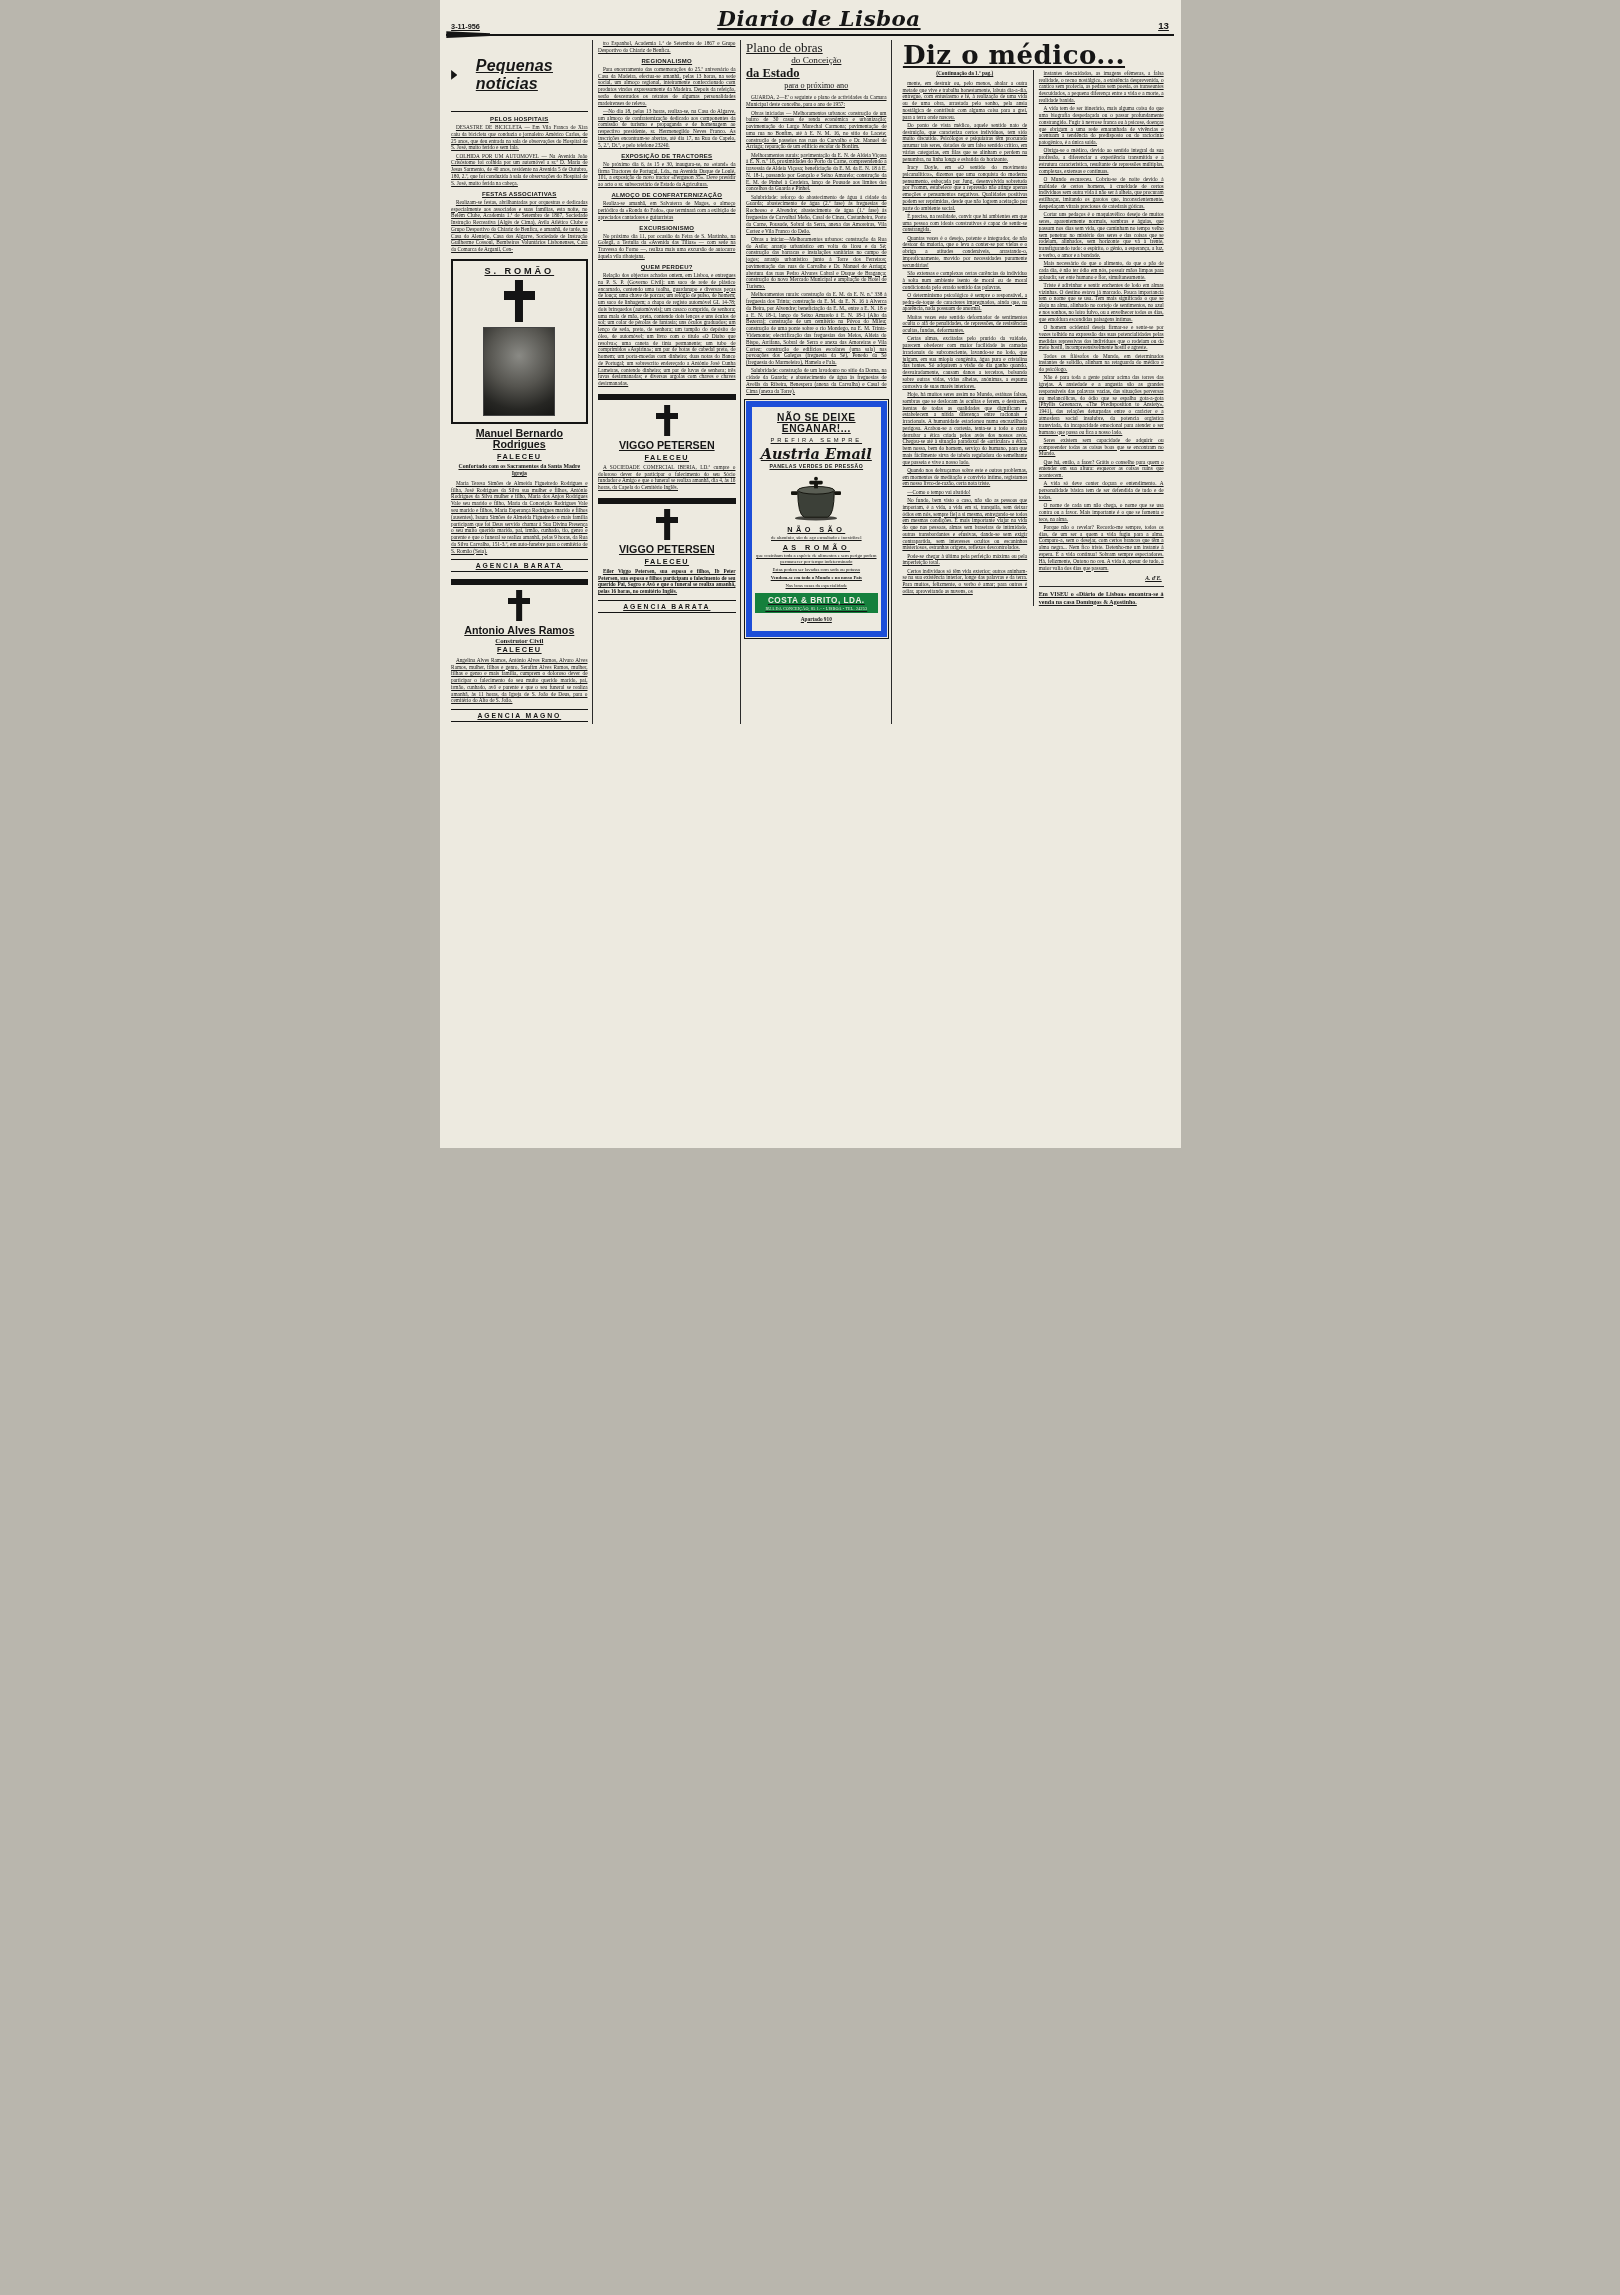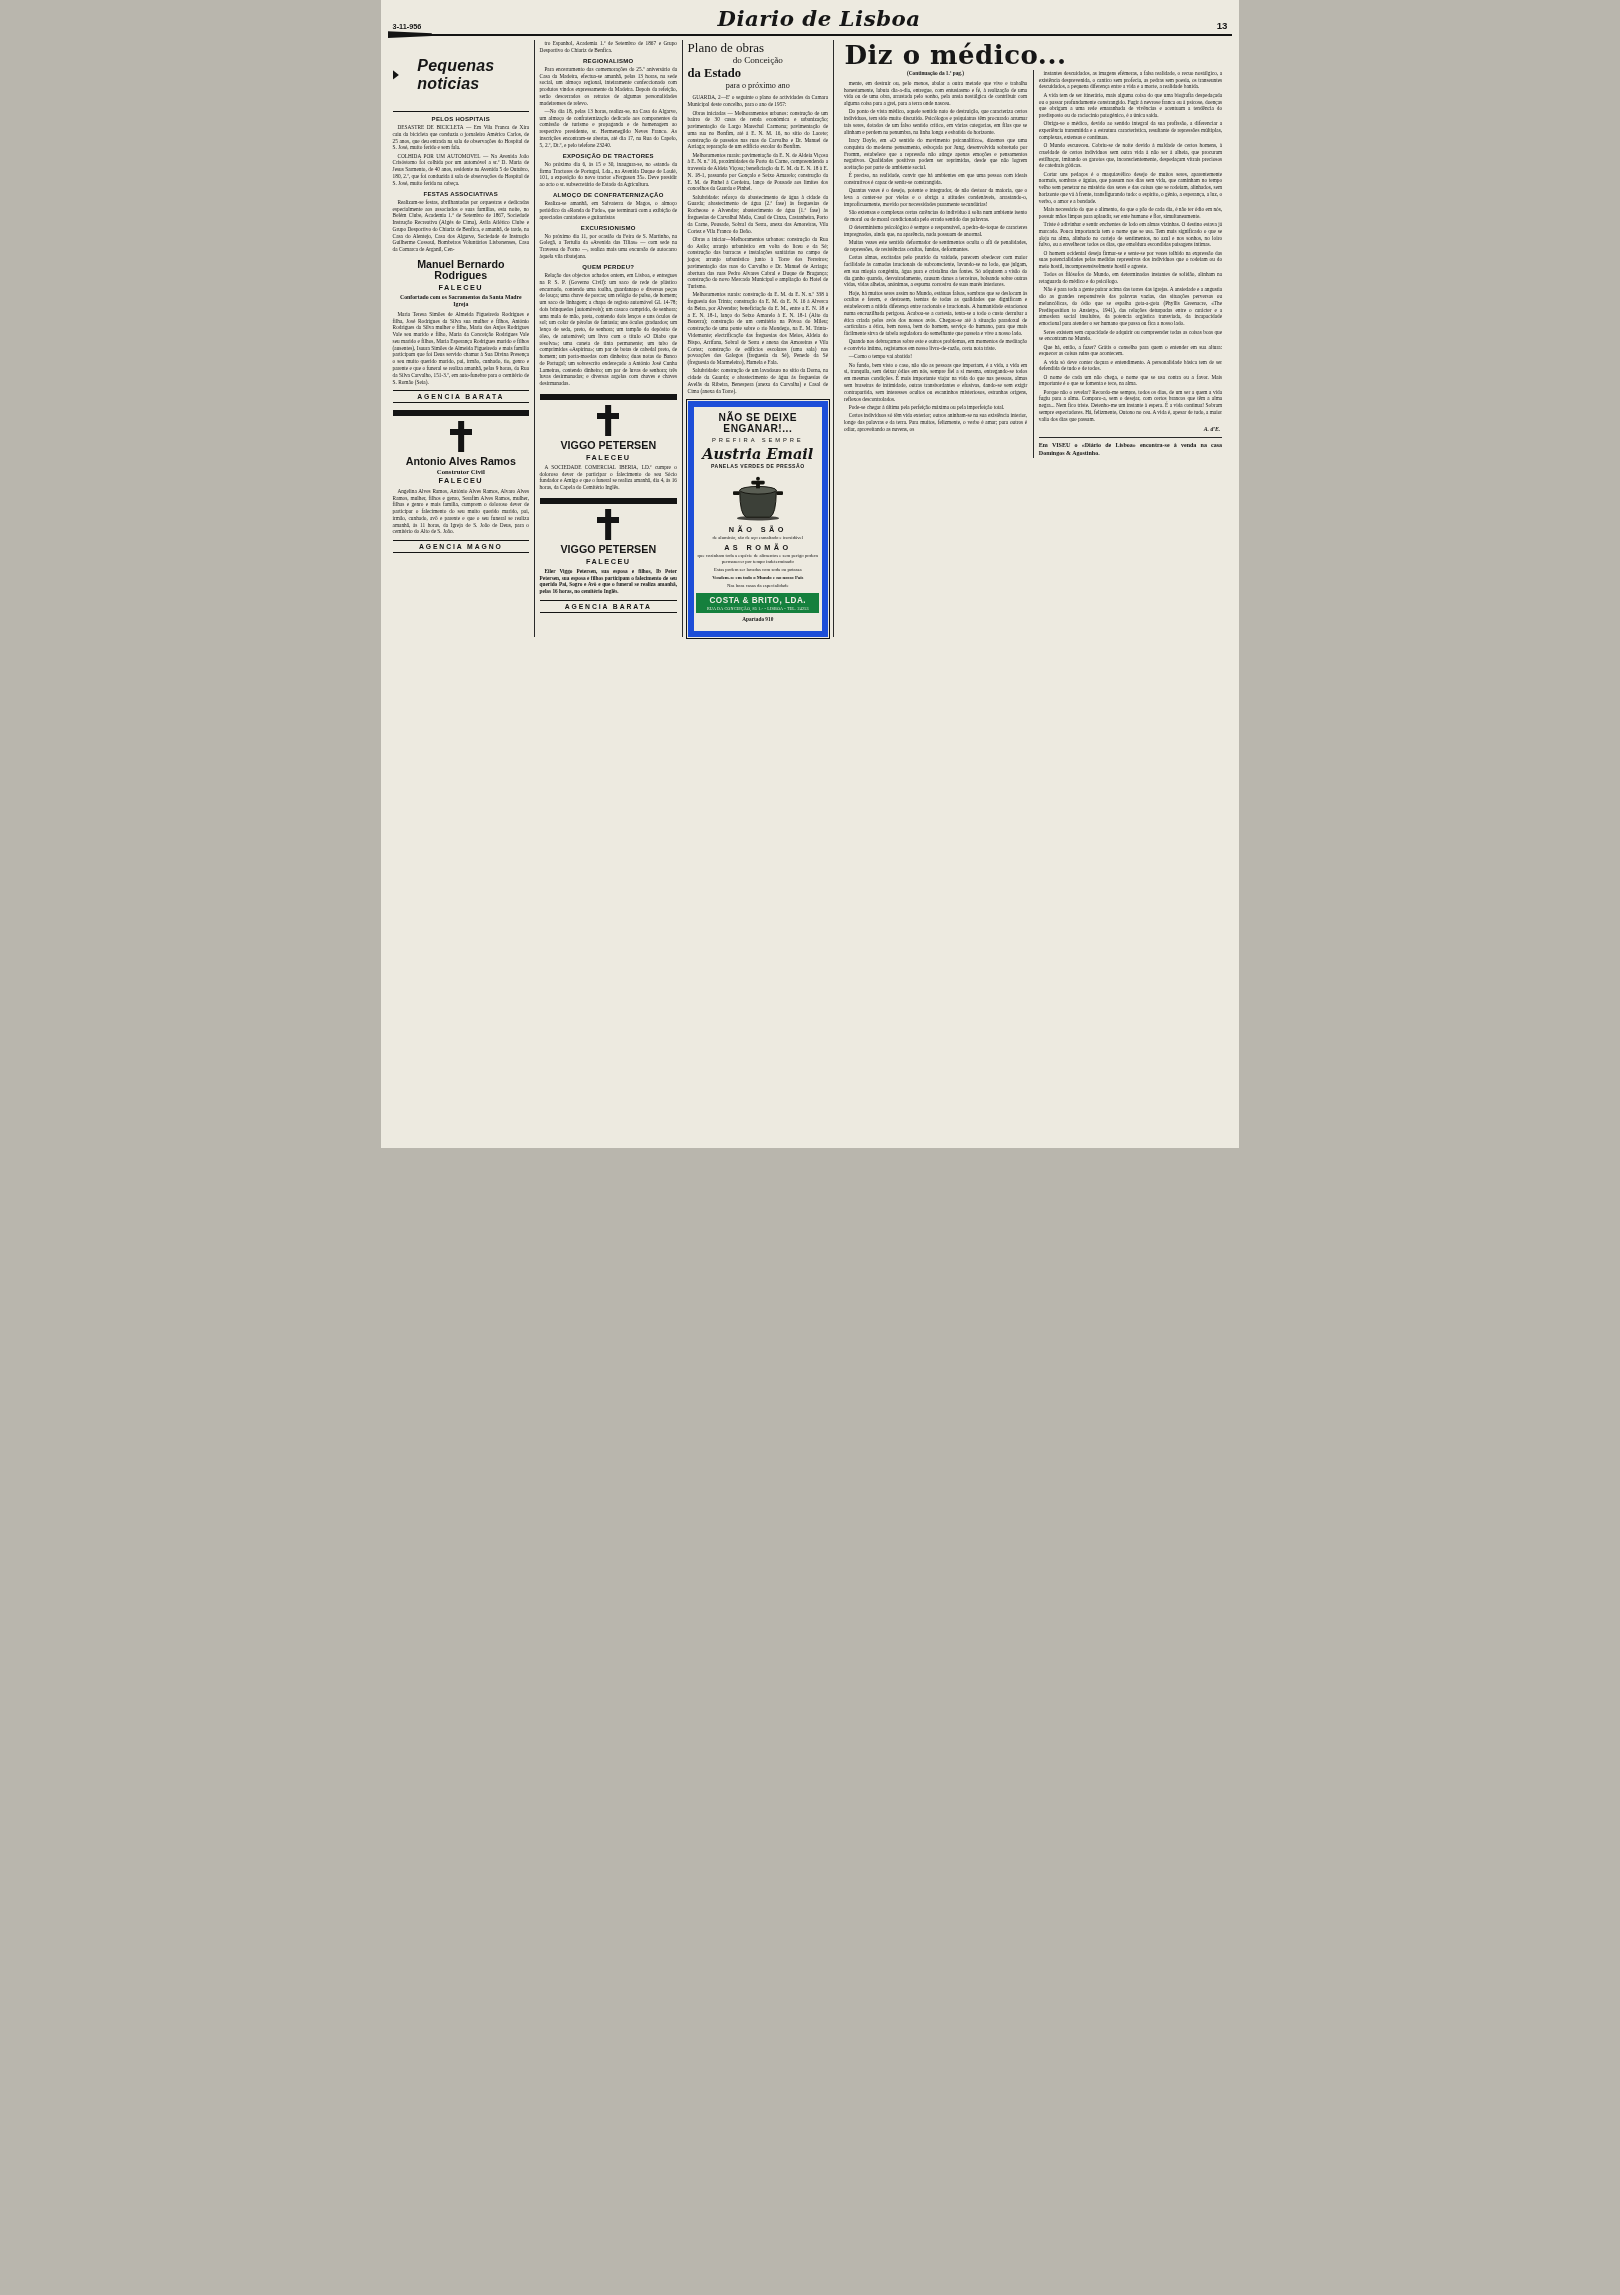--- a/index.html
+++ b/index.html
@@ -1,22 +1,23 @@
 <!DOCTYPE html>
 <html lang="pt" style="font-size:7.8px"><head>
 <meta charset="utf-8">
 <style>
   * { box-sizing: border-box; }
   html, body { margin: 0; padding: 0; background: #b9b6ad; }
   .page {
-    width: 858px; min-height: 1148px; margin: 0 auto;
+    width: 741px; min-height: 1148px; margin: 0 auto;
     background: #edeae0; color: #161616;
     font-family: "Liberation Serif", serif;
     overflow: hidden; position: relative;
     padding: 3.9px 6.8px 9.7px;
+    text-decoration: underline;
   }
   
   .masthead-row { display: flex; align-items: flex-end; justify-content: space-between; padding: 1.9px 4.8px 1px; }
   .issue-date { font-weight: bold; font-size: 7.3px; font-family: "Liberation Sans", sans-serif; }
   .masthead { margin: 0; font-family: "DejaVu Serif", serif; font-weight: bold; font-style: italic; font-size: 21.3px; letter-spacing: 0.5px; }
   .pageno { font-weight: bold; font-size: 9.7px; font-family: "Liberation Sans", sans-serif; }
   .header-rule { height: 2.4px; background: #141414; margin: 1.9px 0 1px; position: relative; }
   .header-rule::before { content: ""; position: absolute; left: 0; top: -2.4px; width: 44px; height: 6.8px; background: #141414; clip-path: polygon(0 0, 100% 30%, 100% 70%, 0 100%); }
   
   .columns { display: flex; align-items: stretch; margin-top: 3.9px; }
@@ -112,20 +113,25 @@
       </div>
 
       <div class="news-section">
         <h3 class="sec-h">FESTAS ASSOCIATIVAS</h3>
         <div class="paras">
             <p>Realizam-se festas, abrilhantadas por orquestras e dedicadas especialmente aos associados e suas famílias, esta noite, no Belém Clube, Academia 1.ª de Setembro de 1867, Sociedade Instrução Recreativa (Algés de Cima), Avila Atlético Clube e Grupo Desportivo do Chiariz de Benfica, e amanhã, de tarde, na Casa do Alentejo, Casa dos Algarve, Sociedade de Instrução Guilherme Cossoul, Bombeiros Voluntários Lisbonenses, Casa da Comarca de Arganil, Cen-</p>
           </div>
       </div>
 
       <article class="obit">
+        <div class="obit-frame">
+          <div class="obit-place">S. ROMÃO</div>
+          <div class="cross big"></div>
+          <div class="portrait"></div>
+        </div>
         <h3 class="obit-name">Manuel Bernardo Rodrigues</h3>
         <div class="obit-status">FALECEU</div>
         <div class="obit-sub">Confortado com os Sacramentos da Santa Madre Igreja</div>
         <p class="obit-body">Maria Teresa Simões de Almeida Figueiredo Rodrigues e filha, José Rodrigues da Silva sua mulher e filhos, António Rodrigues da Silva mulher e filho, Maria dos Anjos Rodrigues Vale seu marido e filho, Maria da Conceição Rodrigues Vale seu marido e filhos, Maria Esperança Rodrigues marido e filhos (ausentes), Isaura Simões de Almeida Figueiredo e mais família participam que foi Deus servido chamar à Sua Divina Presença o seu muito querido marido, pai, irmão, cunhado, tio, genro e parente e que o funeral se realiza amanhã, pelas 9 horas, da Rua da Silva Carvalho, 151-3.º, em auto-funebre para o cemitério de S. Romão (Seia).</p>
         <div class="agency-bar">AGENCIA BARATA</div>
       </article>
 
       <article class="obit">
         <div class="black-bar"></div>
         <div class="cross small"></div>

